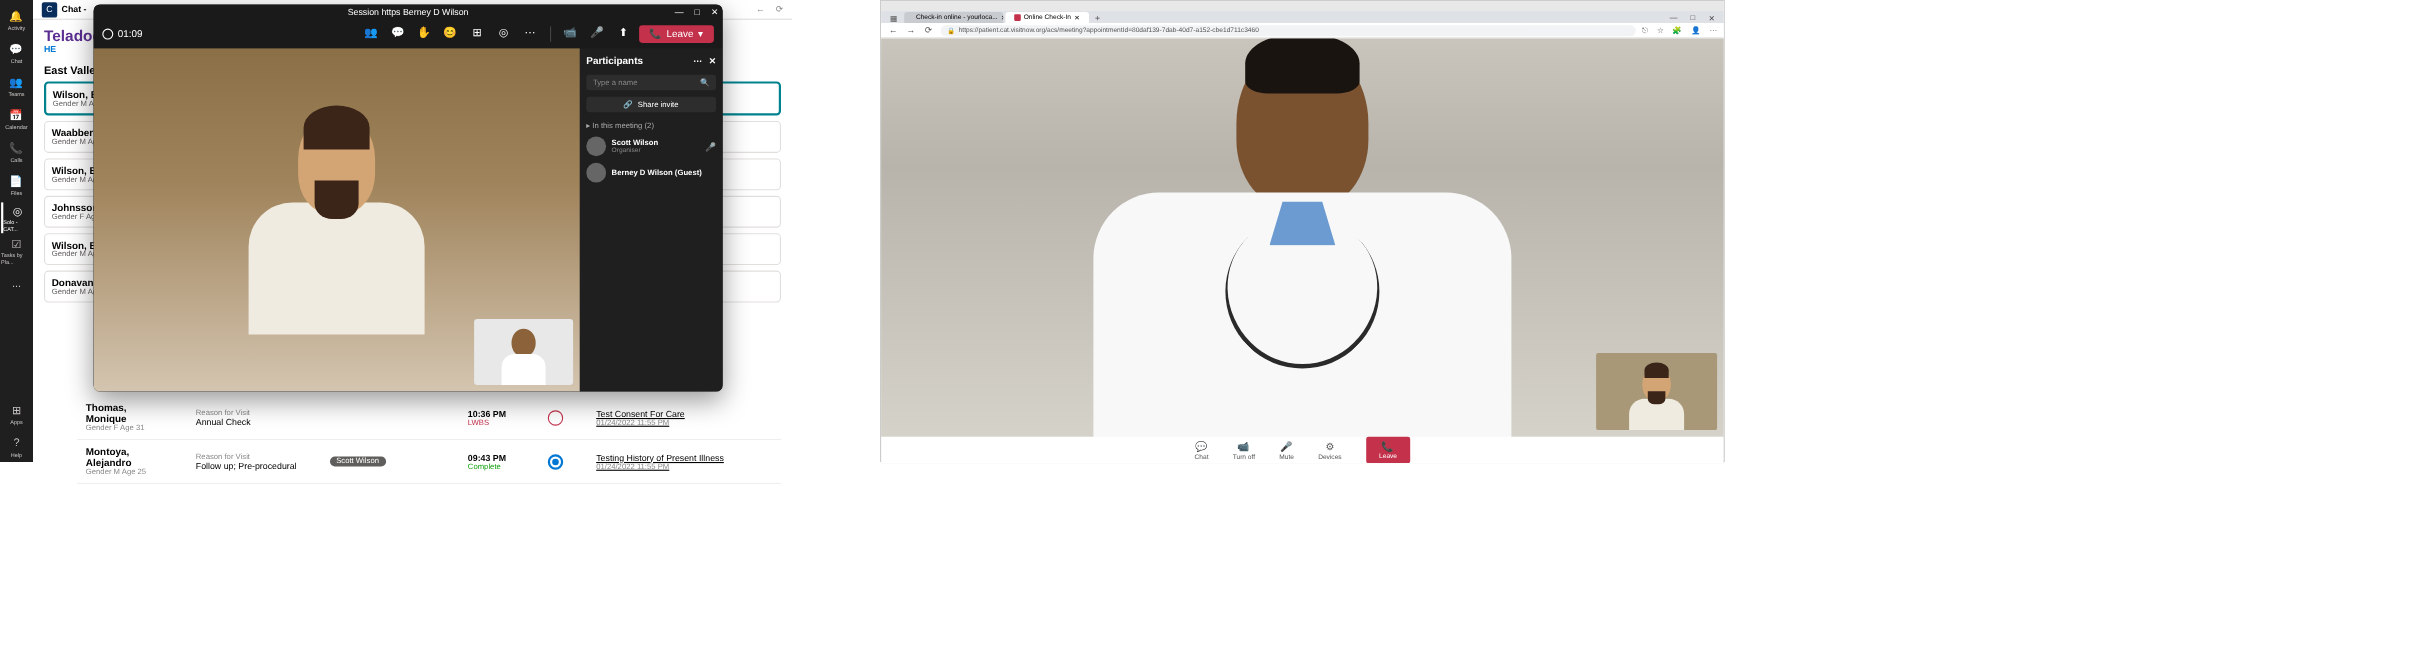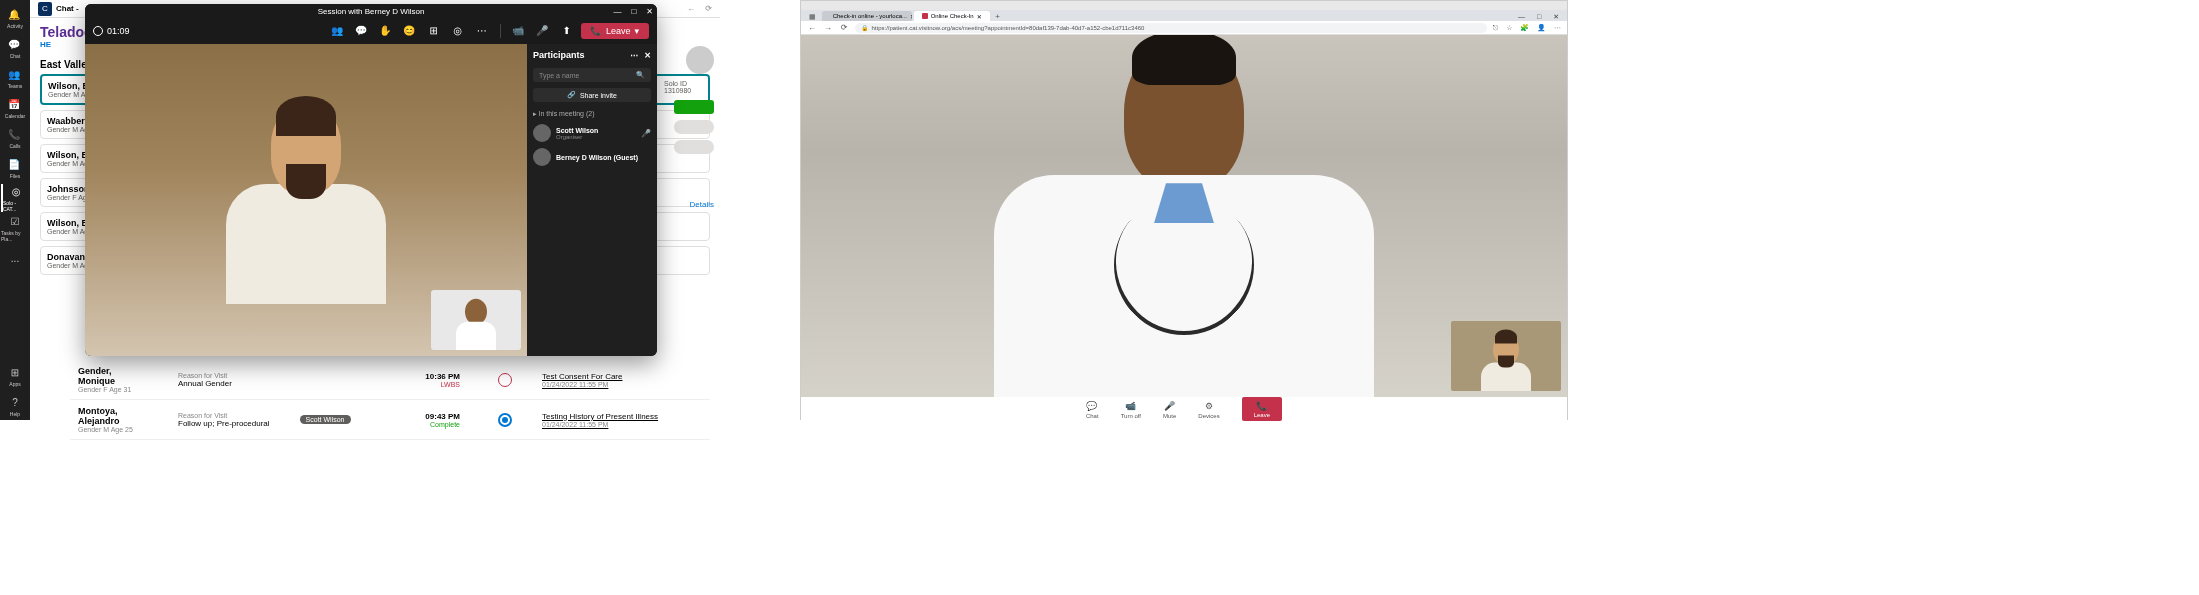--- a/index.html
+++ b/index.html
@@ -75,21 +75,21 @@
 .part-role{font-size:6px;color:#888;}
 .part-icon{font-size:8px;}
 
 
 .bottom-cards{position:absolute;left:40px;top:360px;right:10px;}
 .wide-card{display:flex;align-items:center;padding:6px 8px;border-bottom:1px solid #eee;font-size:8px;gap:30px;}
 .wide-name{font-weight:600;font-size:9px;width:70px;}
 .wide-meta{color:#888;font-size:7px;width:70px;}
 .wide-reason{color:#888;font-size:7px;}
 .wide-reason-value{font-size:8px;}
-.wide-time{margin-left:auto;text-align:right;}
+.wide-time{margin-left:auto;text-align:left;}
 .wide-time-val{font-weight:600;font-size:8px;}
 .wide-status{font-size:7px;}
 .wide-status.lwbs{color:#c4314b;}
 .wide-status.complete{color:#13a10e;}
 .wide-badge{background:#605e5c;color:#fff;border-radius:8px;padding:1px 6px;font-size:7px;}
 .wide-circle-btn{width:14px;height:14px;border:1px solid #c4314b;border-radius:50%;margin-left:8px;}
 .wide-radio{width:14px;height:14px;border:2px solid #0078d4;border-radius:50%;margin-left:8px;position:relative;}
 .wide-radio::after{content:'';position:absolute;left:2px;top:2px;width:6px;height:6px;background:#0078d4;border-radius:50%;}
 .wide-col2{width:160px;text-decoration:underline;}
 .wide-col2-title{font-size:8px;}
@@ -218,38 +218,30 @@
       <div class="patient-card">
         <div class="patient-name">Wilson, Be...</div>
         <div class="patient-meta">Gender M  Ag...</div>
       </div>
       <div class="patient-card">
         <div class="patient-name">Donavan, ...</div>
         <div class="patient-meta">Gender M  Ag...</div>
       </div>
     </div>
 
-    <div class="solo-right">
-      <div class="solo-avatar"></div>
-      <div class="solo-id"><span>Solo ID</span> <span>1310980</span></div>
-      <div class="solo-green-btn"></div>
-      <div class="solo-pill"></div>
-      <div class="solo-pill"></div>
-      <div class="solo-details">Details</div>
-    </div>
 
     <div class="bottom-cards">
       <div class="wide-card">
         <div>
-          <div class="wide-name">Gender, Monique</div>
+          <div class="wide-name">Thomas, Monique</div>
           <div class="wide-meta">Gender F  Age 31</div>
         </div>
         <div>
           <div class="wide-reason">Reason for Visit</div>
-          <div class="wide-reason-value">Annual Gender</div>
+          <div class="wide-reason-value">Annual Check</div>
         </div>
         <div class="wide-time">
           <div class="wide-time-val">10:36 PM</div>
           <div class="wide-status lwbs">LWBS</div>
         </div>
         <div class="wide-circle-btn"></div>
         <div class="wide-col2">
           <div class="wide-col2-title">Test Consent For Care</div>
           <div class="wide-col2-date">01/24/2022 11:55 PM</div>
         </div>
@@ -272,21 +264,21 @@
         <div class="wide-col2">
           <div class="wide-col2-title">Testing History of Present Illness</div>
           <div class="wide-col2-date">01/24/2022 11:55 PM</div>
         </div>
       </div>
     </div>
   </div>
 
   <div class="call-window">
     <div class="call-titlebar">
-      <span>Session with Berney D Wilson</span>
+      <span>Session https Berney D Wilson</span>
       <div class="win-controls">
         <span>—</span>
         <span>□</span>
         <span>✕</span>
       </div>
     </div>
     <div class="call-toolbar">
       <div class="timer-wrap">
         <div class="timer-circle"></div>
         <span>01:09</span>

